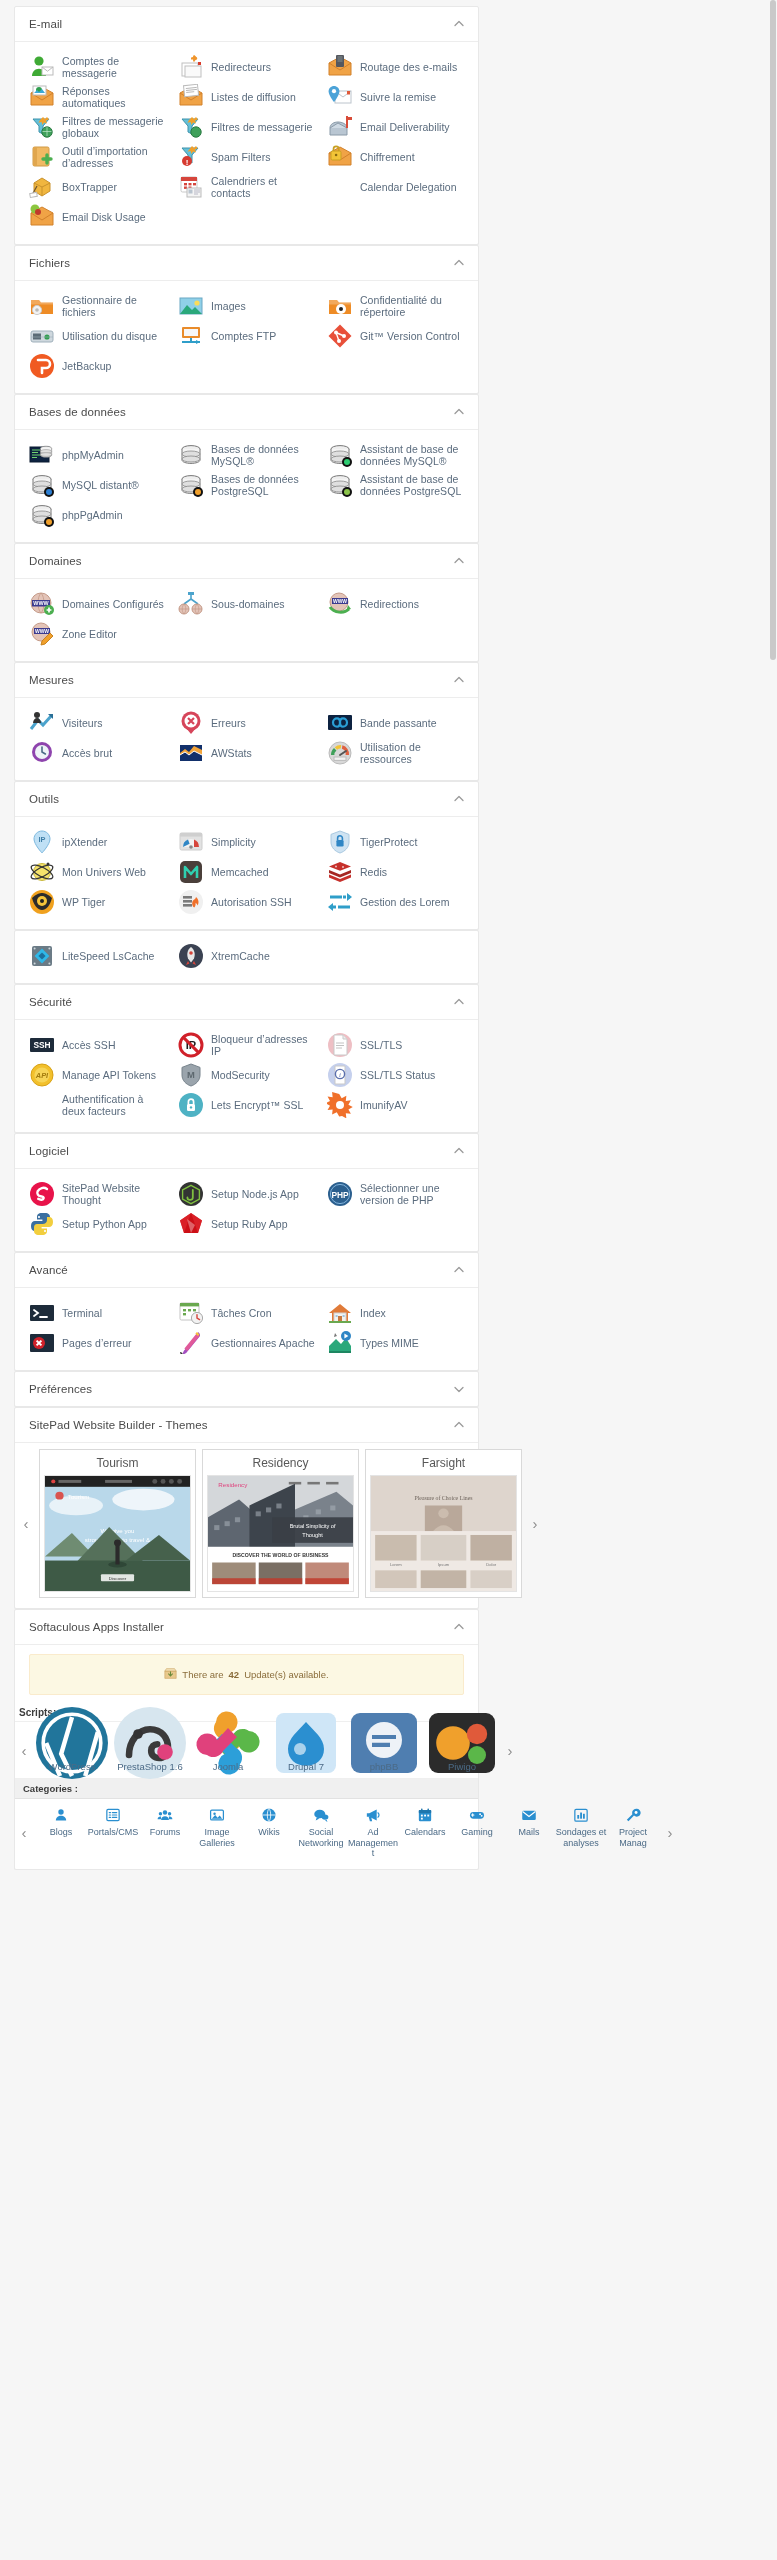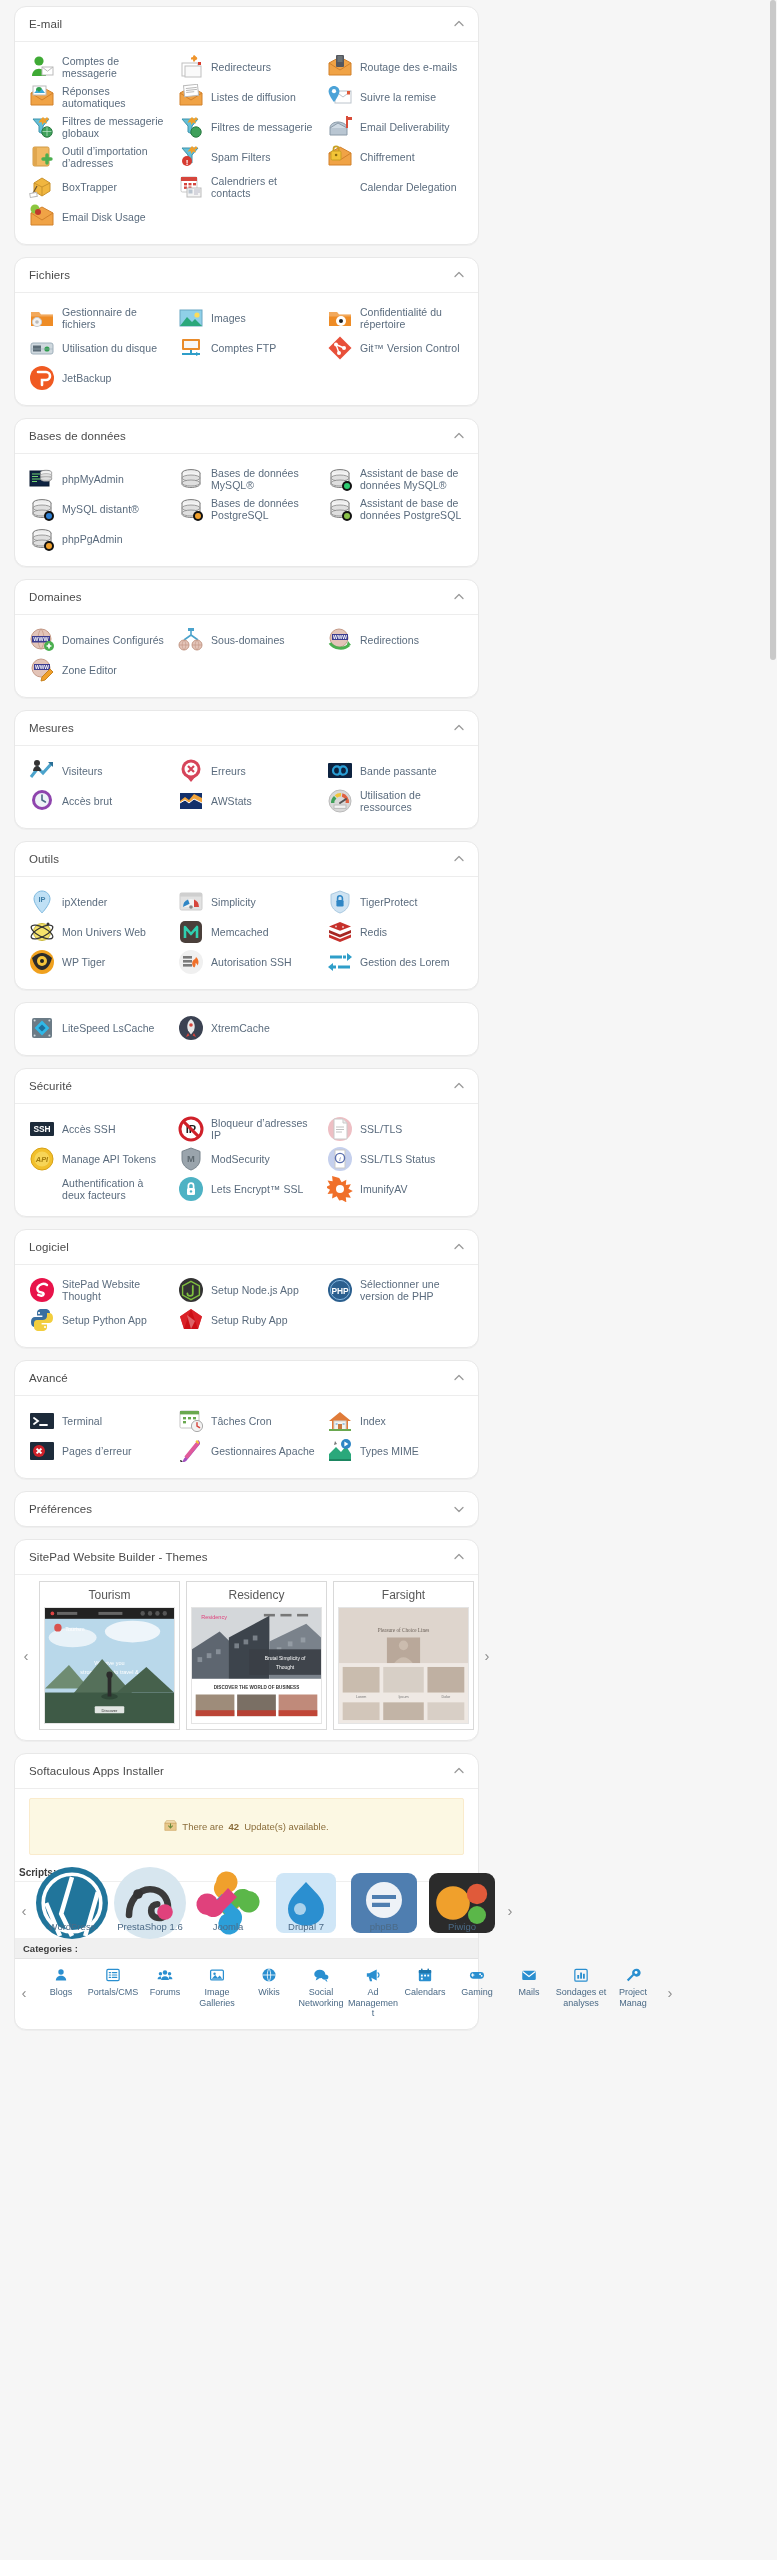--- a/index.html
+++ b/index.html
@@ -19,22 +19,21 @@
   .column {
     width: 465px;
     margin-left: 14px;
     padding-top: 6px;
   }
 
   
   .panel {
     background: #ffffff;
     border: 1px solid #e8e8e8;
-    border-radius: 12px;
-    margin-bottom: 12px;
+    border-radius: 2px;
     box-shadow: 0 1px 1px rgba(0,0,0,0.035);
   }
   .panel-head {
     position: relative;
     padding: 11px 14px 10px 14px;
     border-bottom: 1px solid #ededed;
     cursor: pointer;
     user-select: none;
   }
   .panel-head.no-border { border-bottom: none; }
@@ -104,21 +103,21 @@
     line-height: 1;
   }
   .themes {
     display:flex;
     flex: 1 1 auto;
     justify-content: space-between;
     gap: 6px;
     padding: 0 4px;
   }
   .theme-card {
-    width: 141px;
+    width: 157px;
     border: 1px solid #d9d9d9;
     background:#fff;
     padding: 4px 4px 5px 4px;
   }
   .theme-name {
     text-align:center;
     font-size: 12px;
     color:#585858;
     padding: 2px 0 5px 0;
     font-weight: 300;
@@ -132,21 +131,21 @@
     border: 1px solid #e4e4e4;
   }
   .theme-shot svg { display:block; width:100%; height:100%; }
 
   
   .soft-alert {
     margin: 9px 14px 6px 14px;
     background: #fcf8e3;
     border: 1px solid #faebcc;
     border-radius: 2px;
-    padding: 20px 8px;
+    padding: 12px 8px;
     text-align:center;
     font-size: 9.5px;
     color: #8a6d3b;
     display:flex;
     align-items:center;
     justify-content:center;
     gap: 5px;
   }
   .soft-alert b { font-weight: bold; }
   .scripts-label {

